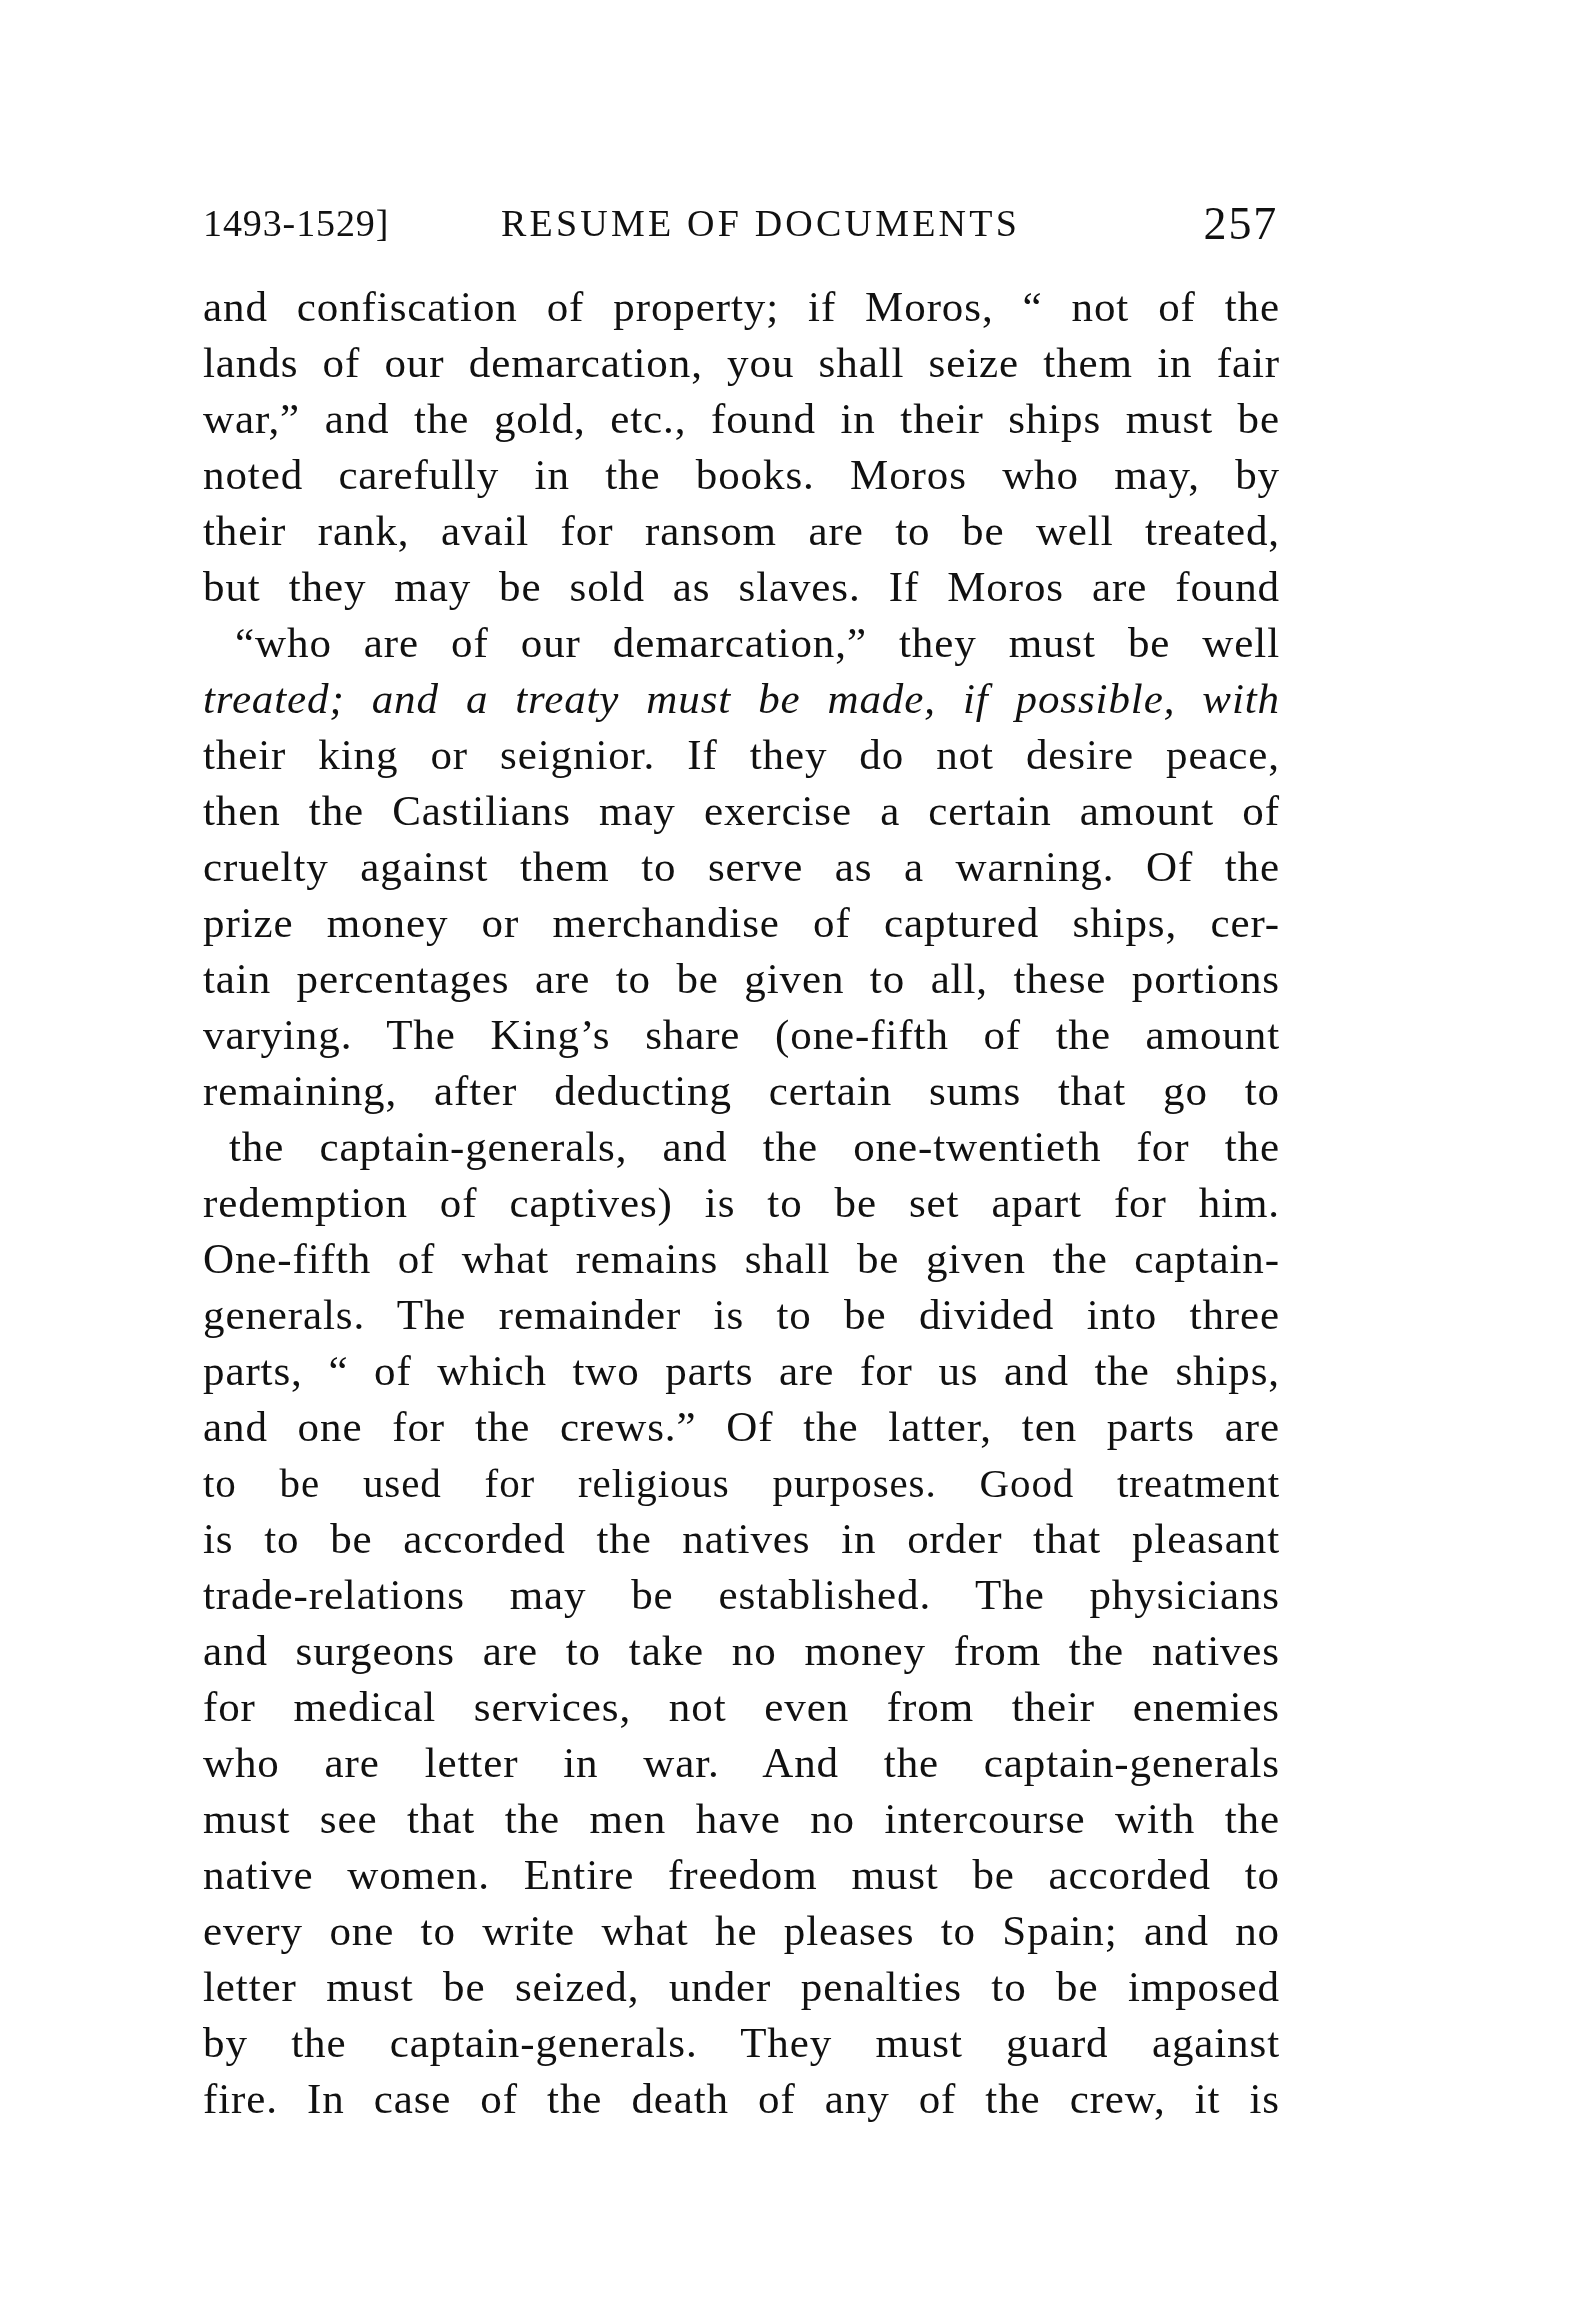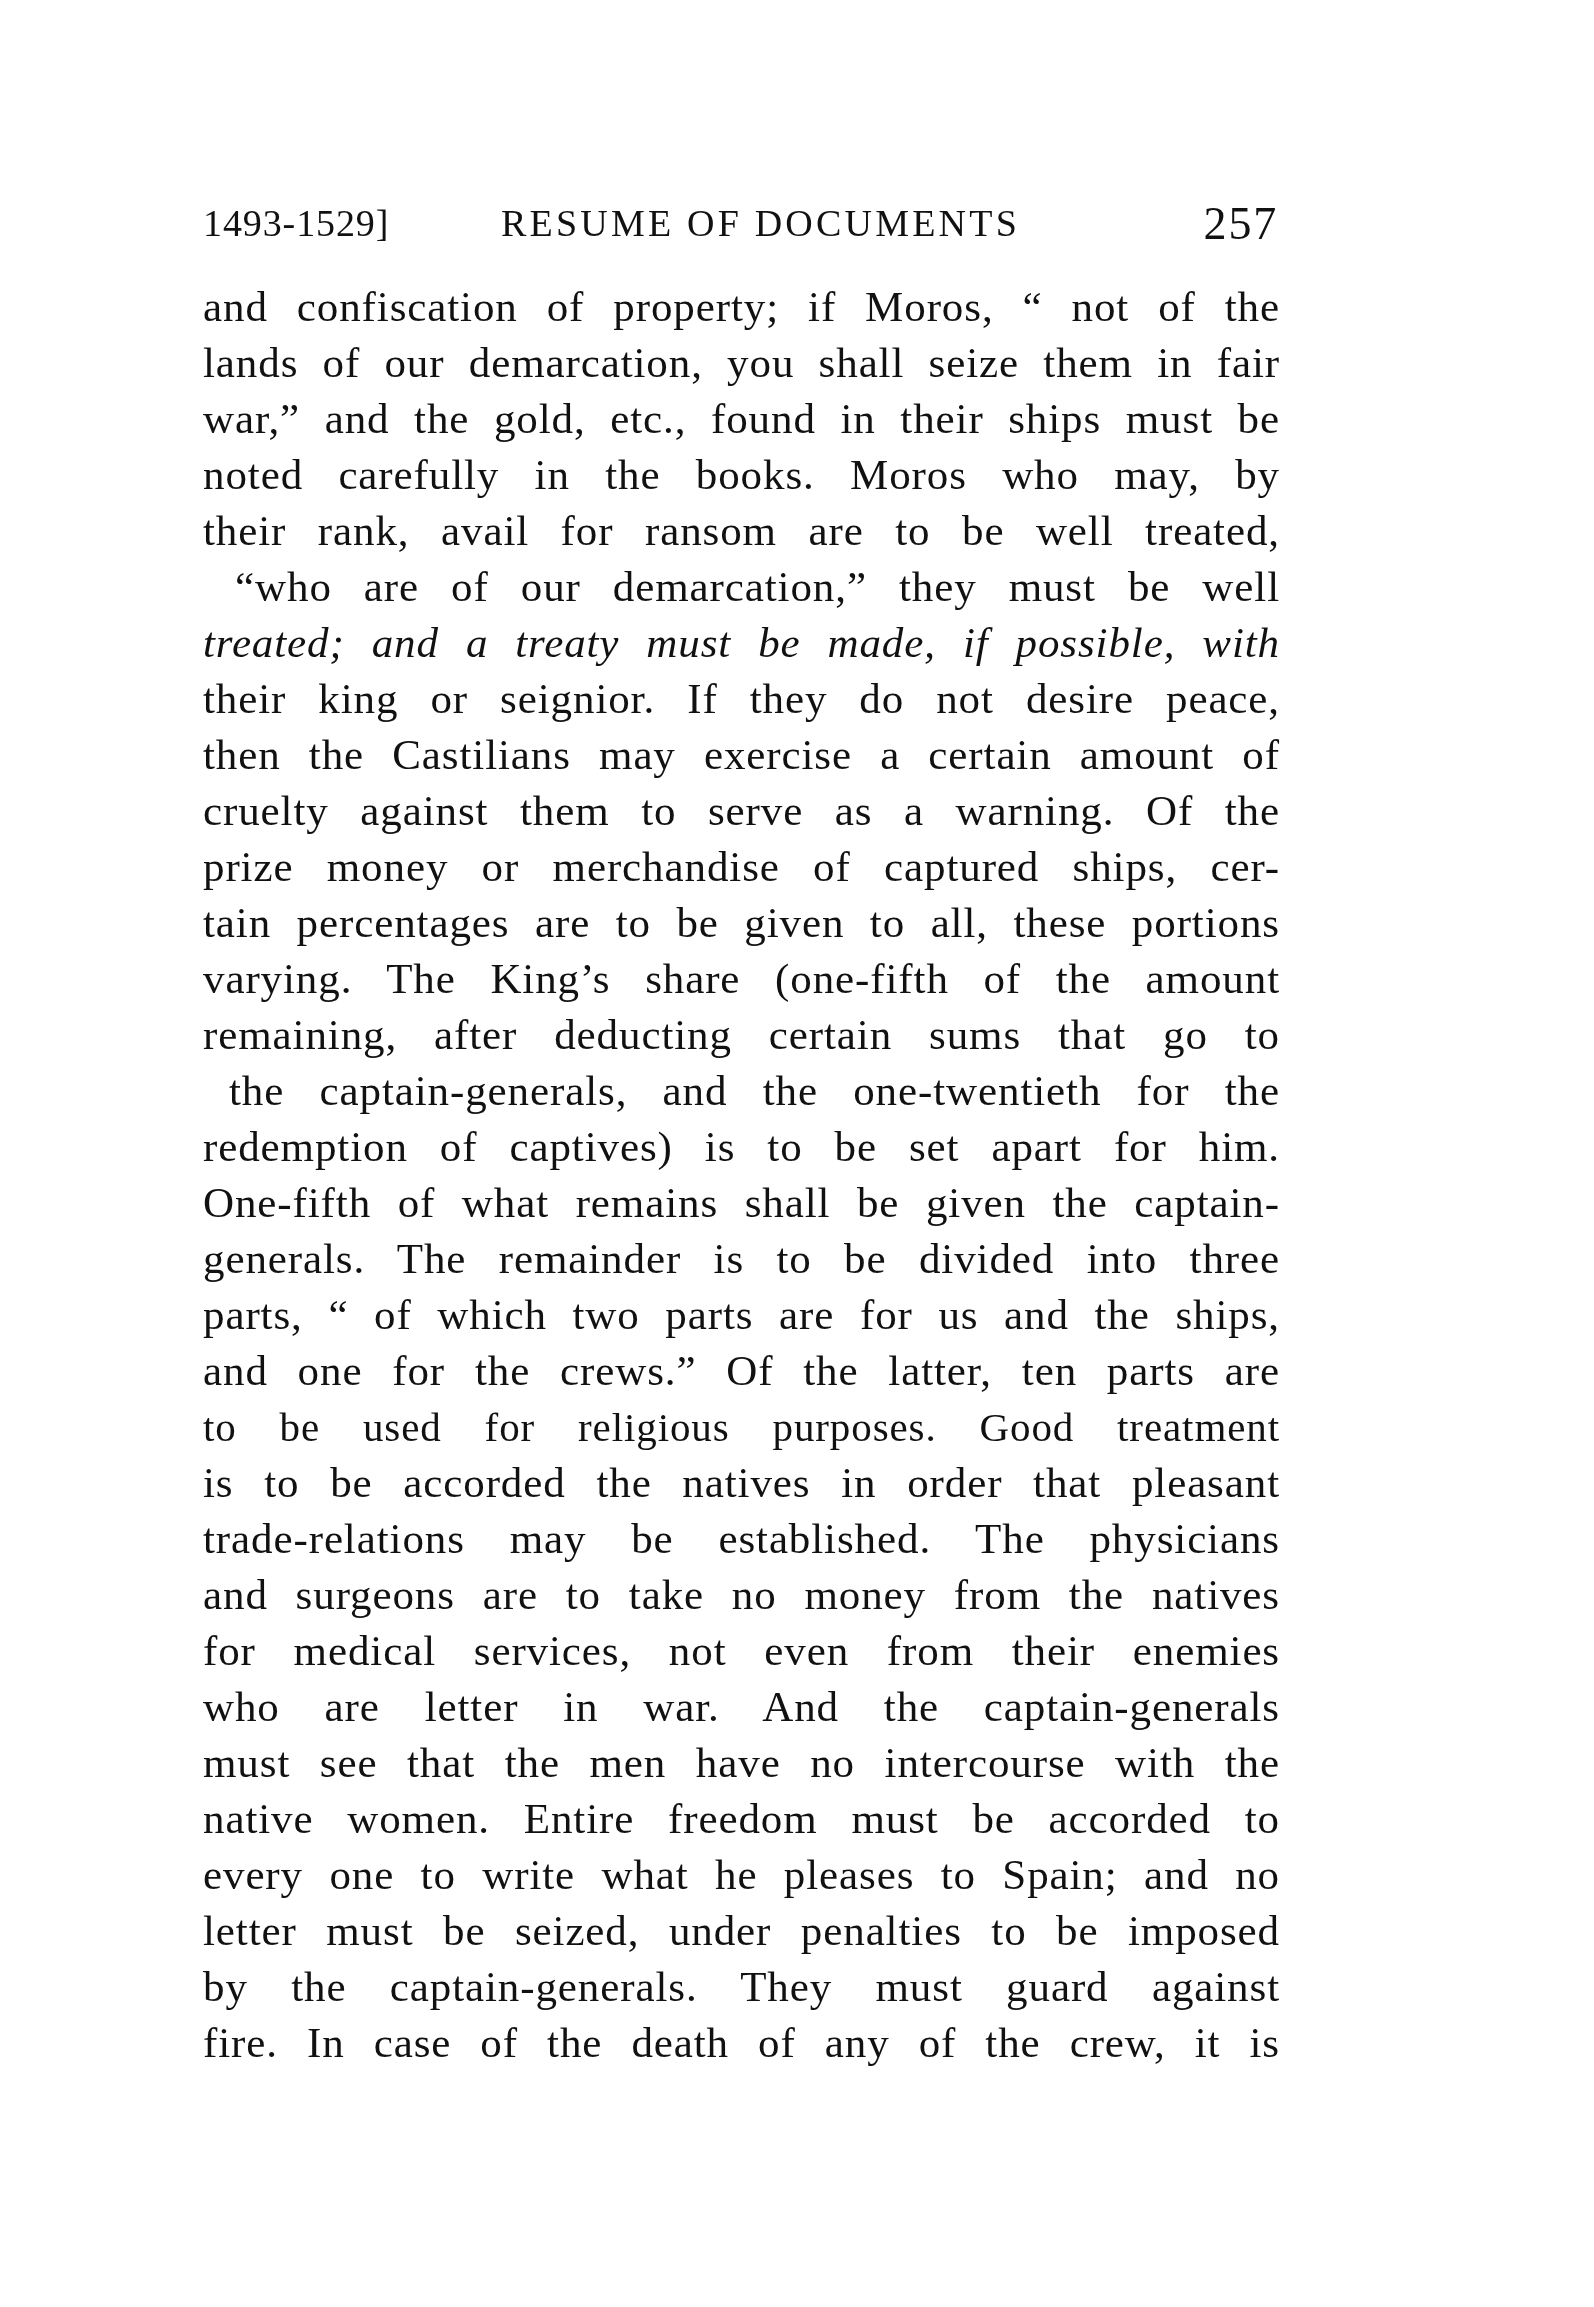--- a/index.html
+++ b/index.html
@@ -49,20 +49,21 @@
   <span class="rh-center">RESUME OF DOCUMENTS</span>
   <span class="rh-right">257</span>
 </div>
 
 <div class="body-text" id="body-text">
     <span class="line" style="height: 56px; line-height: 56px; font-size: 43px;">and confiscation of property; if Moros, “ not of the</span>
     <span class="line" style="height: 56px; line-height: 56px; font-size: 43px;">lands of our demarcation, you shall seize them in fair</span>
     <span class="line" style="height: 56px; line-height: 56px; font-size: 43px;">war,” and the gold, etc., found in their ships must be</span>
     <span class="line" style="height: 56px; line-height: 56px; font-size: 43px;">noted carefully in the books.  Moros who may, by</span>
     <span class="line" style="height: 56px; line-height: 56px; font-size: 43px;">their rank, avail for ransom are to be well treated,</span>
+    <span class="line" style="height: 56px; line-height: 56px; font-size: 43px;">but they may be sold as slaves.  If Moros are found</span>
     <span class="line" style="height: 56px; line-height: 56px; font-size: 43px;">&nbsp;“who are of our demarcation,” they must be well</span>
     <span class="line" style="height: 56px; line-height: 56px; font-size: 43px; font-style: italic;">treated; and a treaty must be made, if possible, with</span>
     <span class="line" style="height: 56px; line-height: 56px; font-size: 43px;">their king or seignior.  If they do not desire peace,</span>
     <span class="line" style="height: 56px; line-height: 56px; font-size: 43px;">then the Castilians may exercise a certain amount of</span>
     <span class="line" style="height: 56px; line-height: 56px; font-size: 43px;">cruelty against them to serve as a warning.  Of the</span>
     <span class="line" style="height: 56px; line-height: 56px; font-size: 43px;">prize money or merchandise of captured ships, cer-</span>
     <span class="line" style="height: 56px; line-height: 56px; font-size: 43px;">tain percentages are to be given to all, these portions</span>
     <span class="line" style="height: 56px; line-height: 56px; font-size: 43px;">varying.  The King’s share (one-fifth of the amount</span>
     <span class="line" style="height: 56px; line-height: 56px; font-size: 43px;">remaining, after deducting certain sums that go to</span>
     <span class="line" style="height: 56px; line-height: 56px; font-size: 43px; margin-left: 26px;">the captain-generals, and the one-twentieth for the</span>

